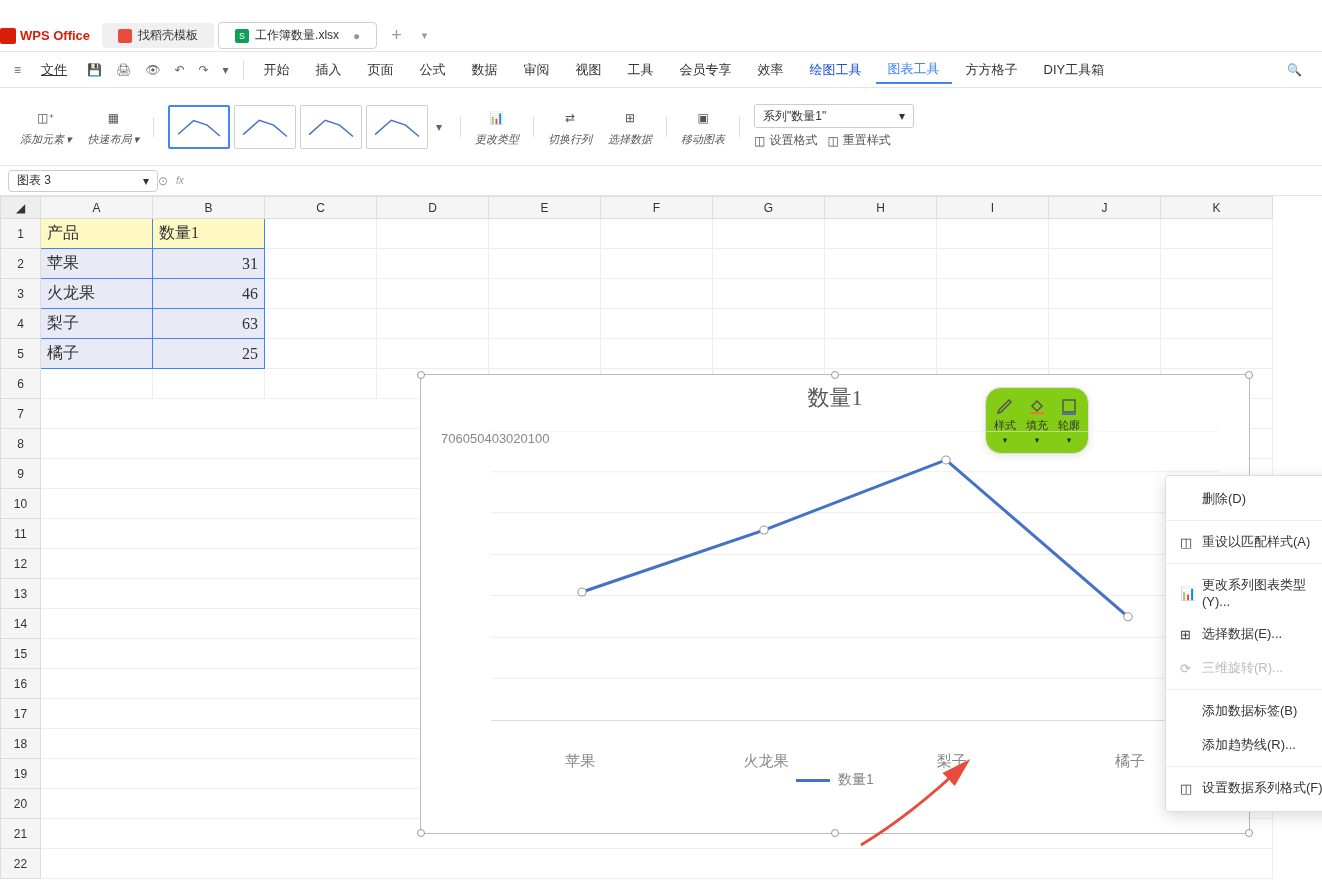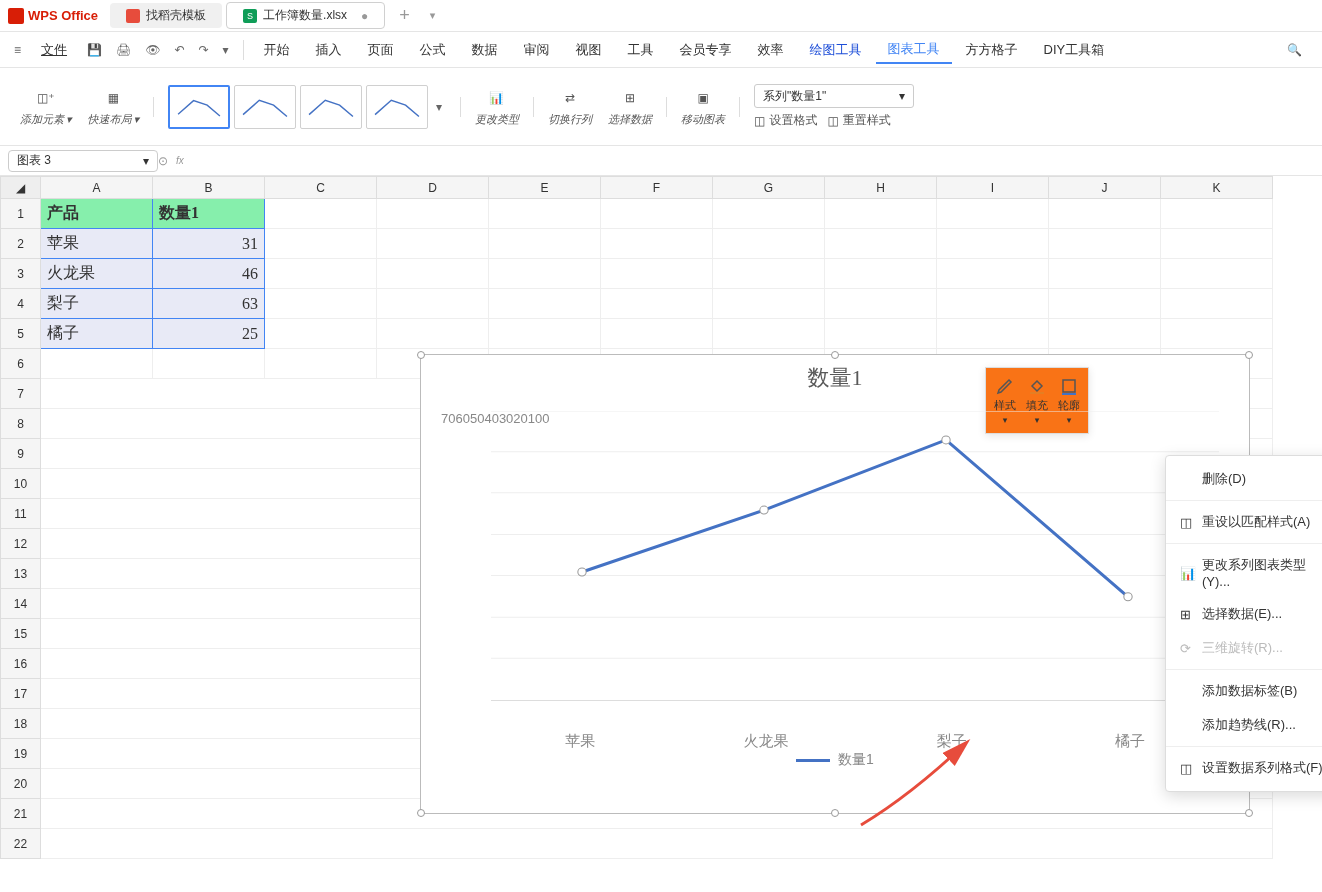--- a/index.html
+++ b/index.html
@@ -1,18 +1,18 @@
 <!DOCTYPE html>
 <html><head>
   <meta charset="utf-8">
   <style>
     * { margin: 0; padding: 0; box-sizing: border-box; font-family: "Microsoft YaHei", Arial, sans-serif; }
     body { background: #fff; font-size: 12px; color: #333; overflow: hidden; }
     
-    .titlebar { height: 32px; display: flex; align-items: center; padding: 0 8px; background: #fff; border-bottom: 1px solid #e5e5e5; }
+    .titlebar { height: 32px; display: flex; align-items: center; padding: 0 0; background: #fff; border-bottom: 1px solid #e5e5e5; margin-top: 20px; }
     .wps-logo { color: #d81e06; font-weight: bold; font-size: 13px; margin-right: 12px; display: flex; align-items: center; gap: 4px; }
     .wps-logo-icon { width: 16px; height: 16px; background: #d81e06; border-radius: 2px; display: inline-block; }
     .tab { padding: 4px 16px; border-radius: 4px; display: flex; align-items: center; gap: 6px; font-size: 12px; margin-right: 4px; cursor: pointer; }
     .tab.inactive { background: #f0f0f0; }
     .tab.active { background: #fff; border: 1px solid #d0d0d0; }
     .tab-icon { width: 14px; height: 14px; border-radius: 2px; }
     .tab-icon.red { background: #e74c3c; }
     .tab-icon.green { background: #0f9d58; color: #fff; font-size: 9px; display: flex; align-items: center; justify-content: center; }
     .tab-dirty { color: #999; margin-left: 8px; }
     .tab-add { color: #999; font-size: 18px; padding: 0 10px; cursor: pointer; }
@@ -43,35 +43,35 @@
     .namebox { width: 150px; height: 22px; border: 1px solid #ccc; border-radius: 4px; padding: 0 8px; display: flex; align-items: center; justify-content: space-between; font-size: 12px; background: #fff; }
     .fx-area { display: flex; align-items: center; gap: 8px; flex: 1; }
     .fx-icon { color: #999; font-size: 10px; font-style: italic; }
     
     .sheet-area { position: relative; height: calc(100vh - 176px); overflow: auto; }
     .grid { border-collapse: collapse; }
     .col-header th { background: #f5f5f5; border: 1px solid #ddd; font-weight: normal; font-size: 12px; height: 22px; min-width: 112px; }
     .col-header th:first-child { min-width: 40px; }
     .row-header { background: #f5f5f5; border: 1px solid #ddd; text-align: center; font-size: 12px; width: 40px; height: 30px; }
     .cell { border: 1px solid #eee; height: 30px; min-width: 112px; padding: 2px 6px; font-size: 16px; color: #333; font-family: SimSun, serif; }
-    .cell.header-cell { background: #86efac; border: 1px solid #4285f4; font-weight: bold; }
+    .cell.header-cell { background: #fef9c3; border: 1px solid #4285f4; }
     .cell.data-cell { background: #e8eaf6; border: 1px solid #4285f4; }
     .cell.num { text-align: right; }
     
     .chart-container { position: absolute; left: 420px; top: 178px; width: 830px; height: 460px; border: 1px solid #bbb; background: #fff; }
     .chart-handle { position: absolute; width: 8px; height: 8px; background: #fff; border: 1px solid #999; border-radius: 50%; }
     .chart-title { text-align: center; font-size: 22px; font-family: SimSun, serif; padding: 8px; color: #595959; }
     .chart-plot { position: relative; margin: 10px 30px 10px 50px; height: 310px; }
     .chart-y-axis { position: absolute; left: -30px; top: 0; bottom: 0; display: flex; justify-content: space-between; font-size: 13px; color: #888; font-family: SimSun, serif; }
     .chart-line-area { position: absolute; left: 20px; right: 0; top: 0; bottom: 20px; border-bottom: 1px solid #ddd; }
     .chart-x-axis { position: absolute; bottom: -30px; left: 20px; right: 0; display: flex; justify-content: space-around; font-size: 15px; color: #888; font-family: SimSun, serif; }
     .chart-legend { text-align: center; font-size: 14px; color: #888; font-family: SimSun, serif; display: flex; align-items: center; justify-content: center; gap: 8px; padding-top: 20px; }
     .legend-line { width: 34px; height: 3px; background: #4472c4; }
     
-    .float-toolbar { position: absolute; right: 160px; top: 12px; background: #f97316; border: 1px solid #ddd; border-radius: 0; box-shadow: 0 2px 8px rgba(0,0,0,0.1); padding: 8px; display: flex; gap: 10px; }
+    .float-toolbar { position: absolute; right: 160px; top: 12px; background: #84cc16; border: 1px solid #ddd; border-radius: 16px; box-shadow: 0 2px 8px rgba(0,0,0,0.1); padding: 8px; display: flex; gap: 10px; }
     .float-tool { display: flex; flex-direction: column; align-items: center; gap: 2px; font-size: 11px; cursor: pointer; }
     .float-tool-icon { width: 20px; height: 20px; }
     
     .context-menu { position: absolute; right: -100px; top: 100px; width: 184px; background: #fff; border: 1px solid #ddd; border-radius: 4px; box-shadow: 0 4px 16px rgba(0,0,0,0.15); padding: 6px 0; z-index: 100; }
     .context-item { padding: 8px 14px; font-size: 13px; cursor: pointer; display: flex; align-items: center; gap: 8px; }
     .context-item.disabled { color: #bbb; cursor: default; }
     .context-icon { width: 14px; height: 14px; display: inline-block; }
     .context-sep { height: 1px; background: #eee; margin: 4px 0; }
     
     .red-arrow { position: absolute; pointer-events: none; }

